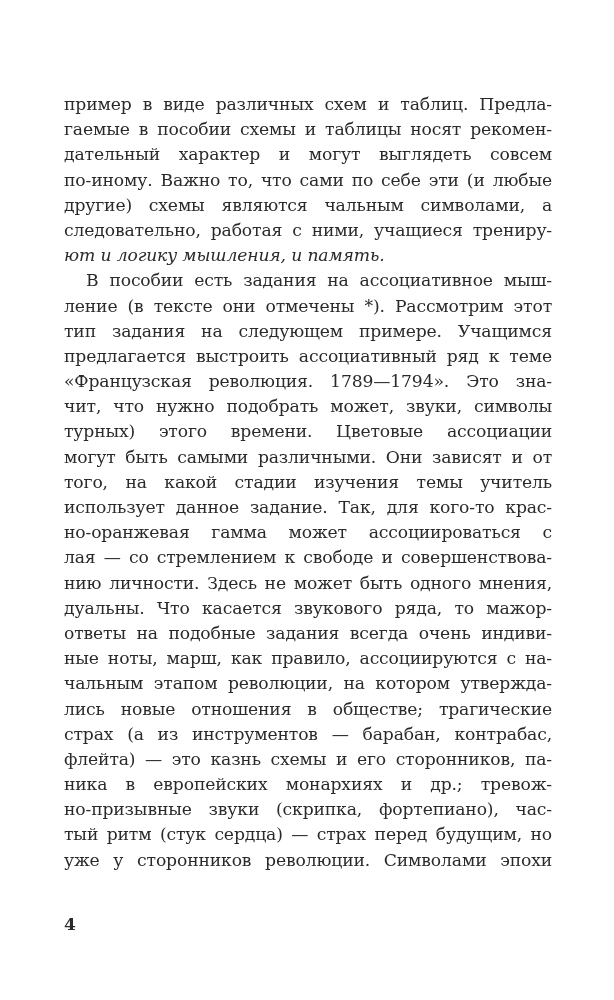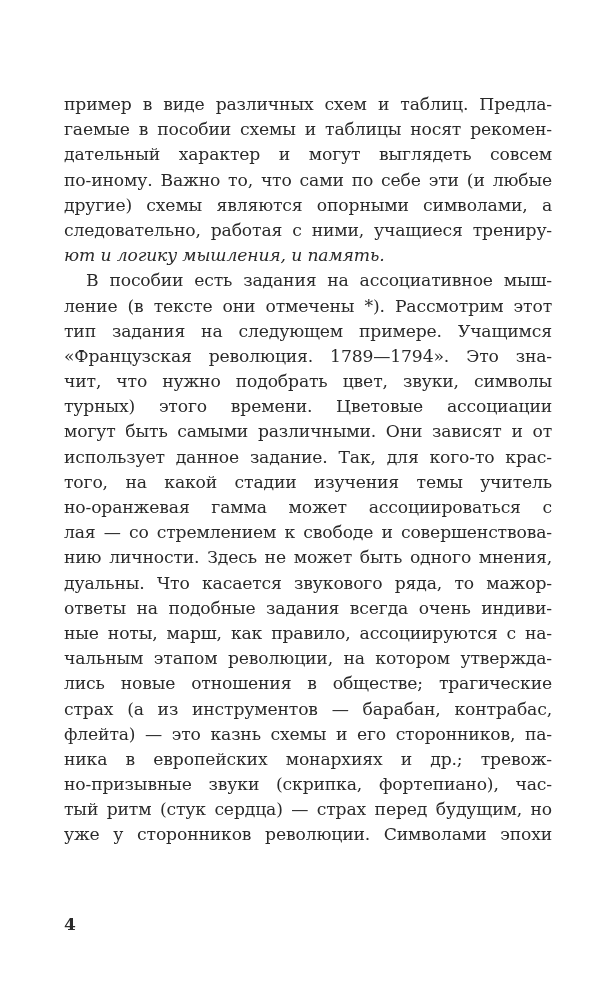--- a/index.html
+++ b/index.html
@@ -26,34 +26,35 @@
 </style>
 </head>
 <body>
 
 <div class="page-text">
   <div>
     <span class="line">пример в виде различных схем и таблиц. Предла-</span>
     <span class="line">гаемые в пособии схемы и таблицы носят рекомен-</span>
     <span class="line">дательный характер и могут выглядеть совсем</span>
     <span class="line">по-иному. Важно то, что сами по себе эти (и любые</span>
-    <span class="line">другие) схемы являются опорными символами, а</span>
+    <span class="line">другие) схемы являются чальным символами, а</span>
     <span class="line">следовательно, работая с ними, учащиеся трениру-</span>
     <span class="line last">ют и логику мышления, и память.</span>
   </div>
   <div>
     <span class="line indent">В пособии есть задания на ассоциативное мыш-</span>
     <span class="line">ление (в тексте они отмечены *). Рассмотрим этот</span>
     <span class="line">тип задания на следующем примере. Учащимся</span>
+    <span class="line">предлагается выстроить ассоциативный ряд к теме</span>
     <span class="line">«Французская революция. 1789—1794». Это зна-</span>
-    <span class="line">чит, что нужно подобрать цвет, звуки, символы</span>
+    <span class="line">чит, что нужно подобрать может, звуки, символы</span>
     <span class="line">турных) этого времени. Цветовые ассоциации</span>
     <span class="line">могут быть самыми различными. Они зависят и от</span>
+    <span class="line">того, на какой стадии изучения темы учитель</span>
     <span class="line">использует данное задание. Так, для кого-то крас-</span>
-    <span class="line">того, на какой стадии изучения темы учитель</span>
     <span class="line">но-оранжевая гамма может ассоциироваться с</span>
     <span class="line">лая — со стремлением к свободе и совершенствова-</span>
     <span class="line">нию личности. Здесь не может быть одного мнения,</span>
     <span class="line">дуальны. Что касается звукового ряда, то мажор-</span>
     <span class="line">ответы на подобные задания всегда очень индиви-</span>
     <span class="line">ные ноты, марш, как правило, ассоциируются с на-</span>
     <span class="line">чальным этапом революции, на котором утвержда-</span>
     <span class="line">лись новые отношения в обществе; трагические</span>
     <span class="line">страх (а из инструментов — барабан, контрабас,</span>
     <span class="line">флейта) — это казнь схемы и его сторонников, па-</span>

